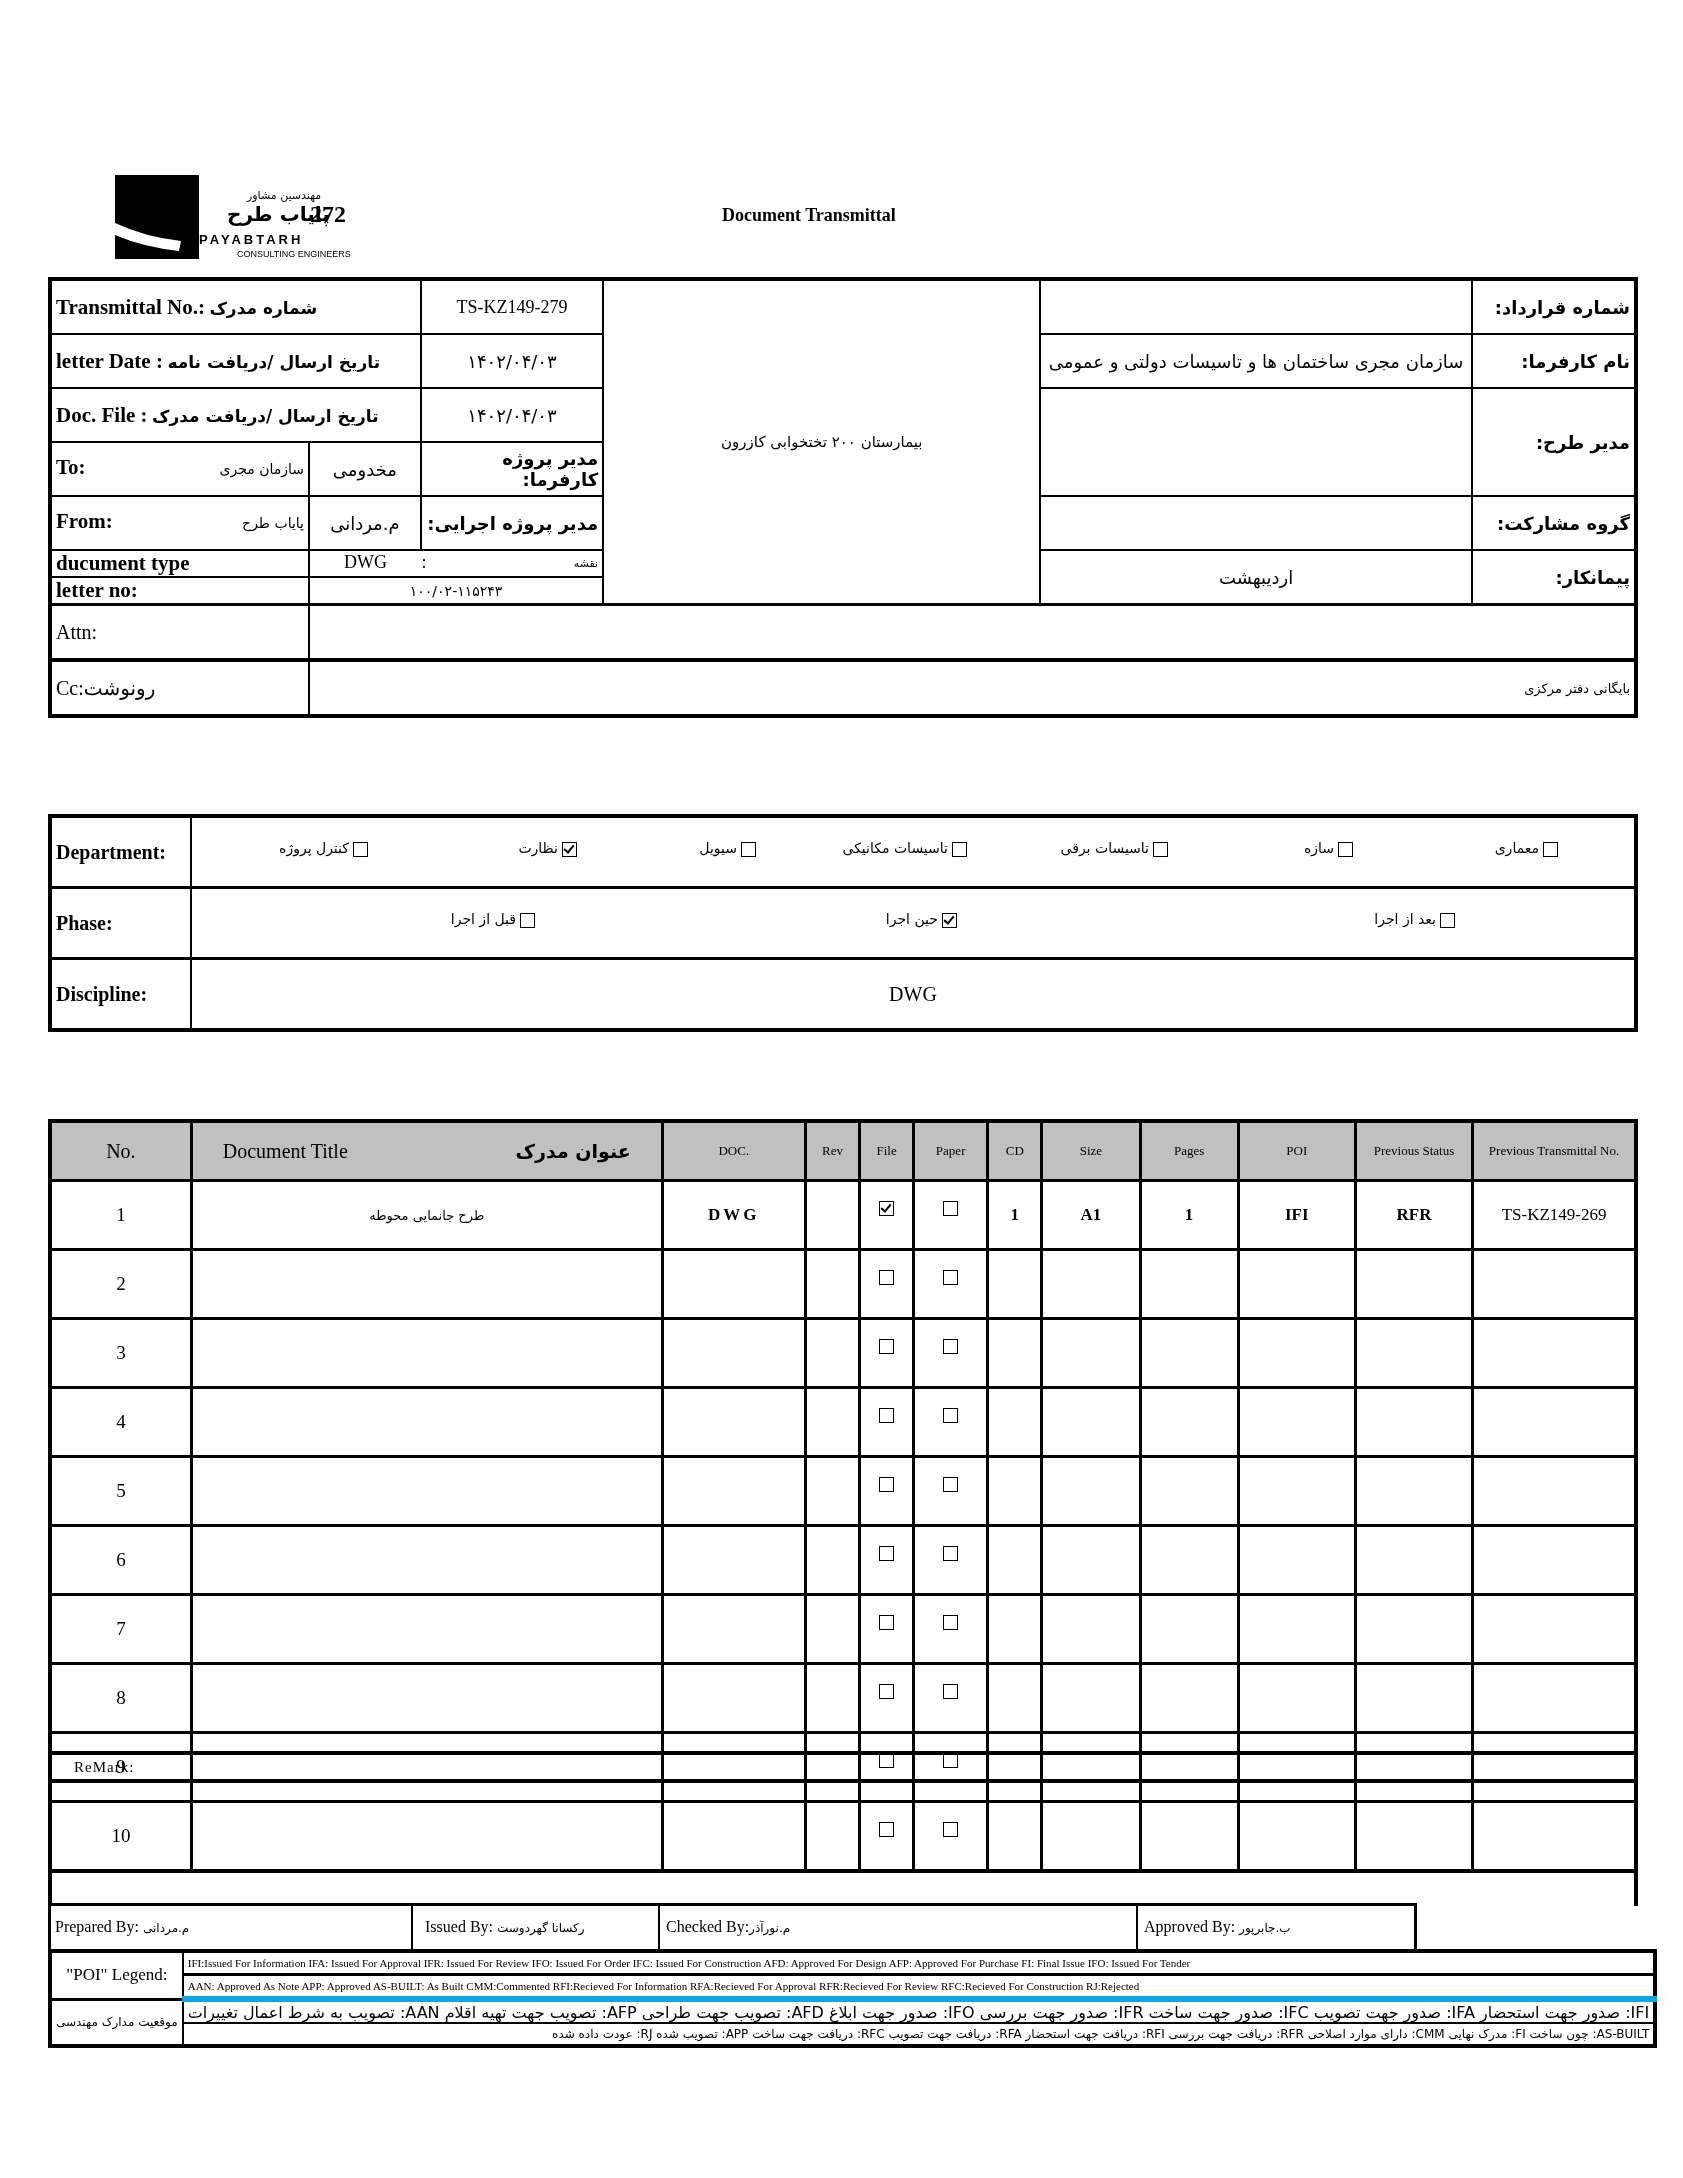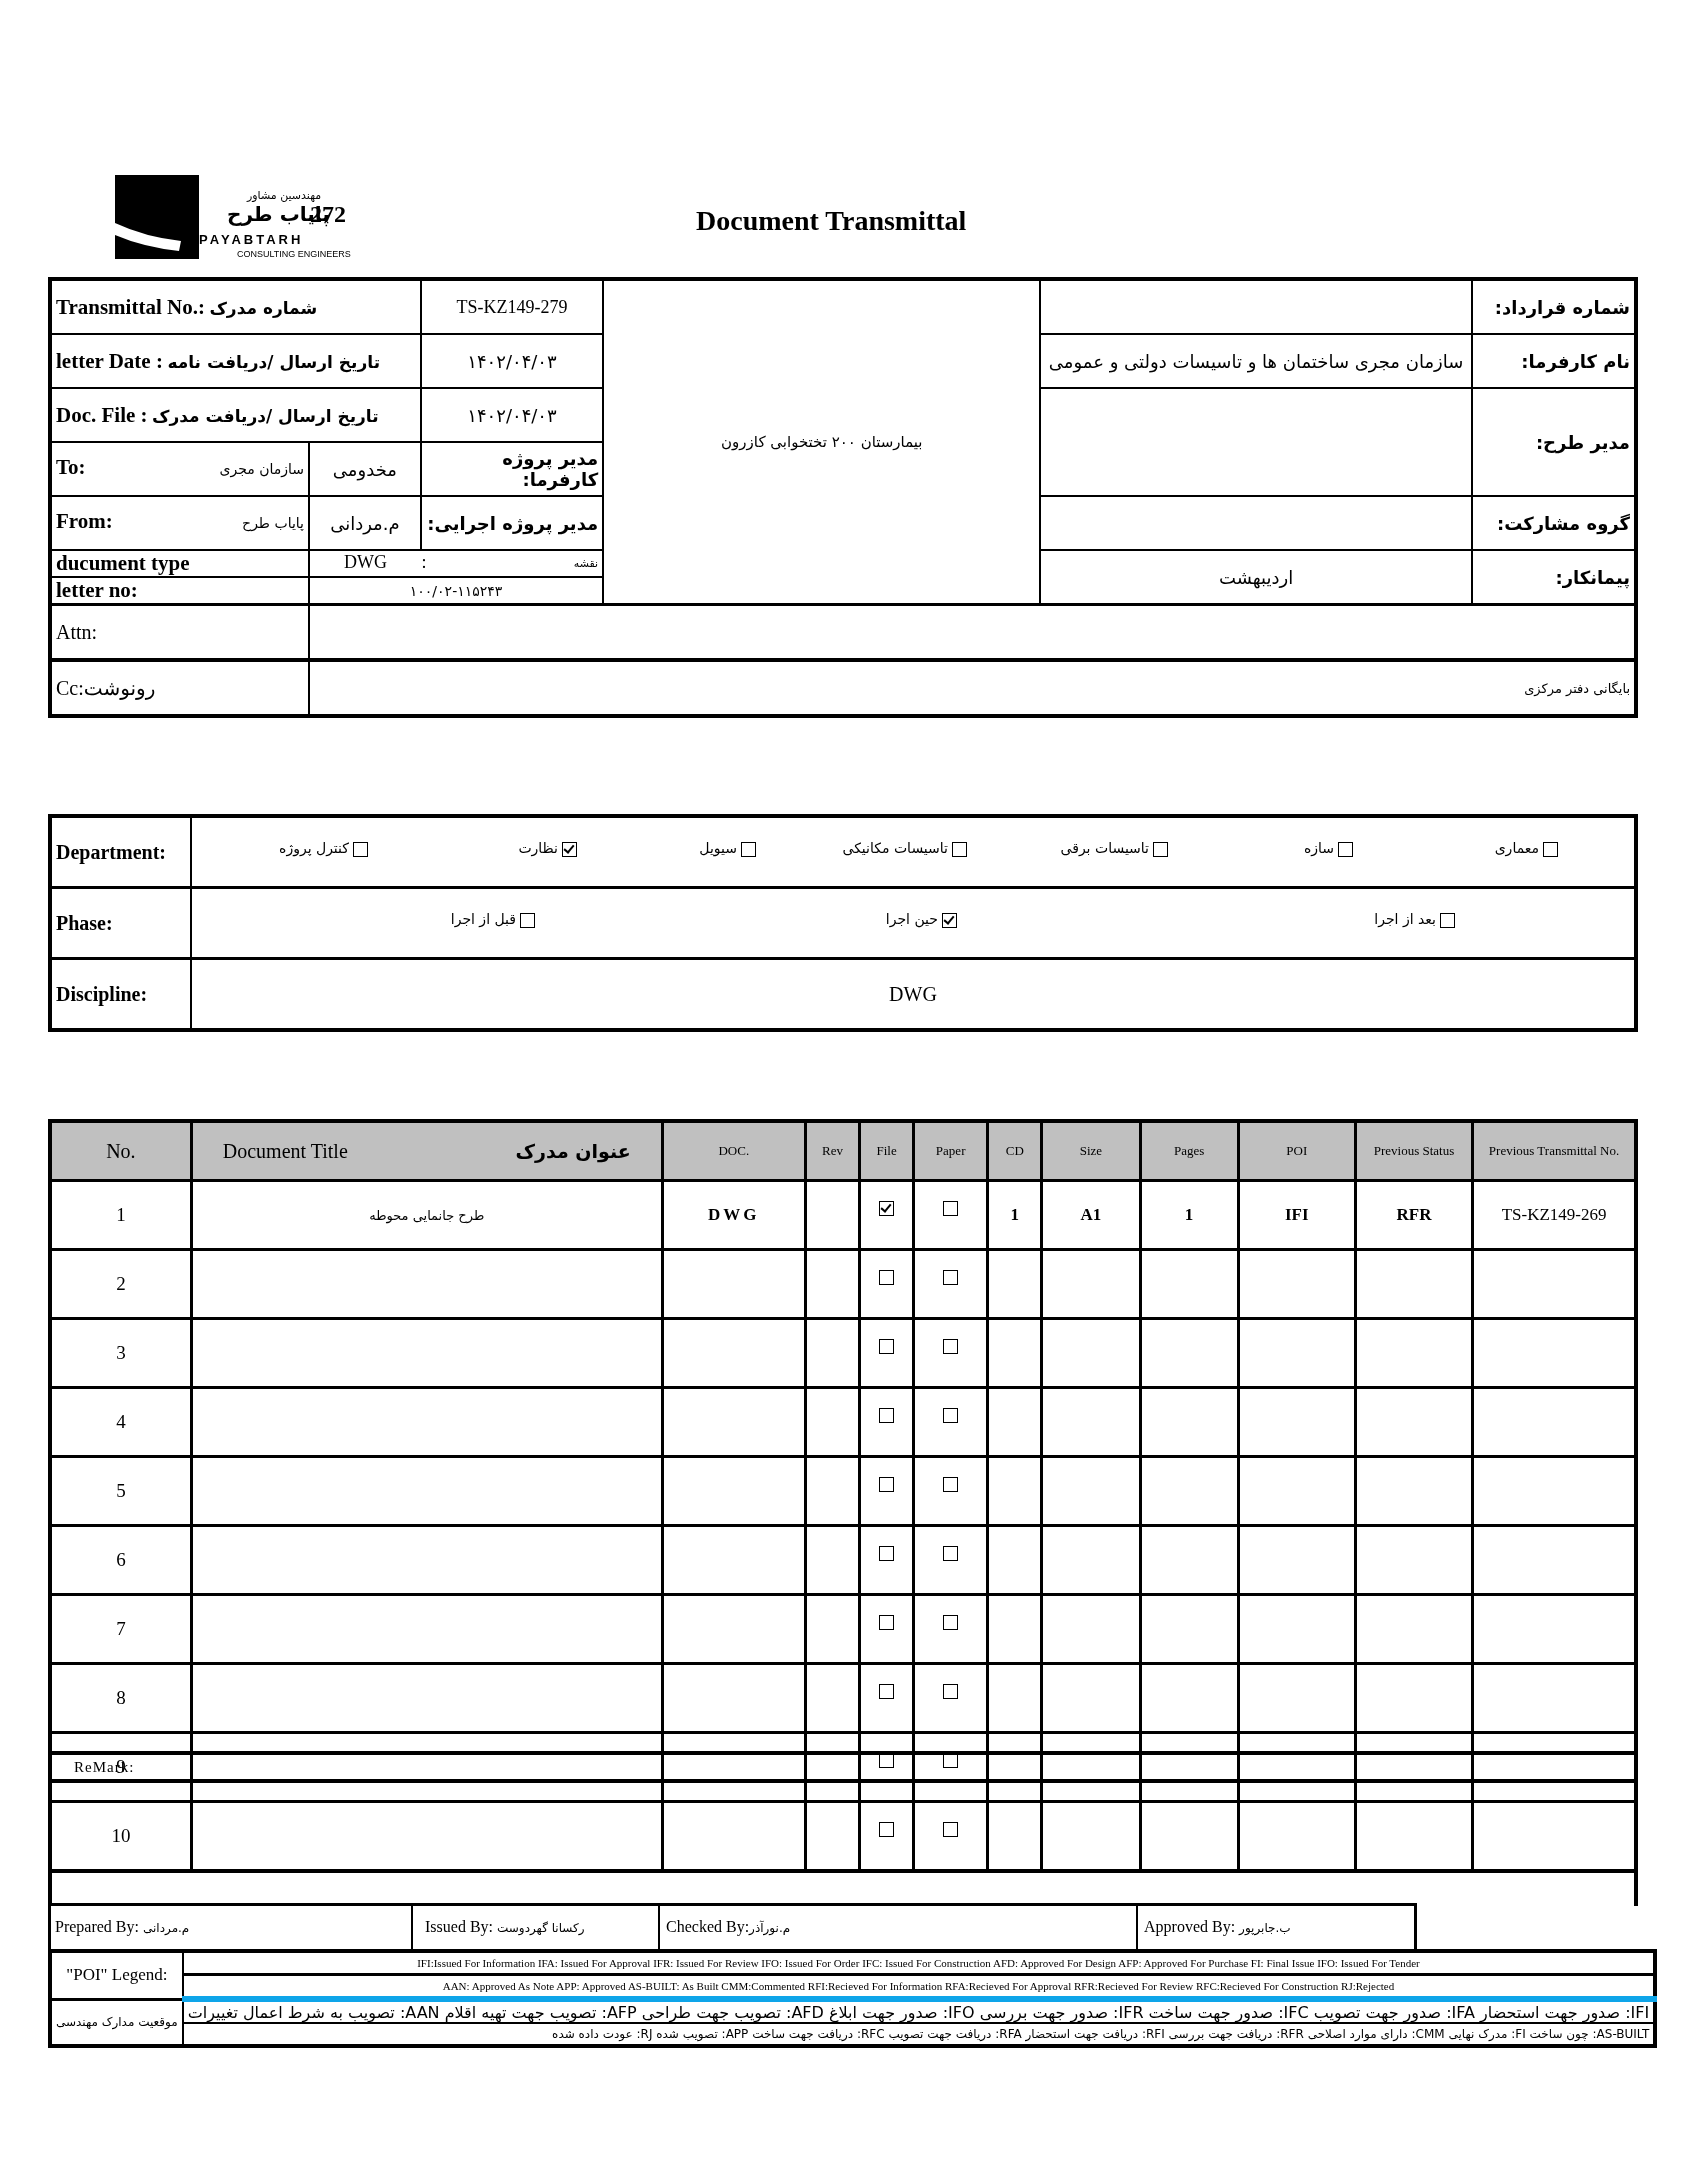--- a/index.html
+++ b/index.html
@@ -5,21 +5,21 @@
   html, body { margin:0; padding:0; background:#ffffff; }
   body { width:1684px; height:2178px; position:relative; font-family:"Liberation Serif", serif; color:#000; overflow:hidden; }
   .abs { position:absolute; }
   .logo-box { left:115px; top:175px; width:84px; height:84px; background:#000; overflow:hidden; }
   .logo-box svg { display:block; }
   .logo-fa-small { left:247px; top:189px; font-size:11px; font-family:"DejaVu Sans", sans-serif; }
   .logo-fa { left:227px; top:202px; font-size:20px; font-weight:bold; font-family:"DejaVu Sans", sans-serif; direction:rtl; }
   .logo-num { left:310px; top:201px; font-size:24px; font-weight:bold; }
   .logo-en { left:199px; top:232px; font-size:13px; font-weight:bold; letter-spacing:3px; font-family:"Liberation Sans", sans-serif; }
   .logo-en-sub { left:237px; top:249px; font-size:9px; font-family:"Liberation Sans", sans-serif; }
-  .doc-title { left:696px; top:205px; font-size:28px; font-weight:bold; }
+  .doc-title { left:722px; top:205px; font-size:18px; font-weight:bold; }
 
   table { border-collapse:collapse; position:absolute; }
   td, th { border:2px solid #000; padding:0 4px; }
   .fa { font-family:"DejaVu Sans", sans-serif; direction:rtl; }
   .bold { font-weight:bold; }
 
   
   #hdr { left:48px; top:277px; width:1590px; border:4px solid #000; }
   #hdr td { height:52px; font-size:18px; }
   .lbl-en { font-weight:bold; font-size:21px; }
@@ -37,21 +37,21 @@
 
   
   #items { left:48px; top:1119px; width:1590px; border:4px solid #000; }
   #items th { background:#c0c0c0; height:56px; font-weight:normal; font-size:13px; text-align:center; border:3px solid #000; }
   #items td { height:52px; text-align:center; font-size:19px; border:3px solid #000; border-top:3px solid #000; }
   .th-big { font-size:20px !important; }
 
   
   .box { position:absolute; border:4px solid #000; box-sizing:border-box; }
   #legend { left:48px; top:1949px; width:1590px; border:4px solid #000; }
-  #legend td { font-size:12px; height:20px; padding:0 4px; white-space:nowrap;text-align:center; }
+  #legend td { font-size:12px; height:20px; padding:0 4px; white-space:nowrap; }
   #legend td.leg-fa { font-family:"DejaVu Sans", sans-serif; direction:rtl; font-size:13px; }
 </style>
 </head>
 <body>
 
 <div class="abs logo-box">
   <svg width="84" height="84" viewBox="0 0 84 84">
     <path d="M0 48 Q30 62 66 66 L64 76 Q28 72 0 60 Z" fill="#fff"></path>
   </svg>
 </div>

